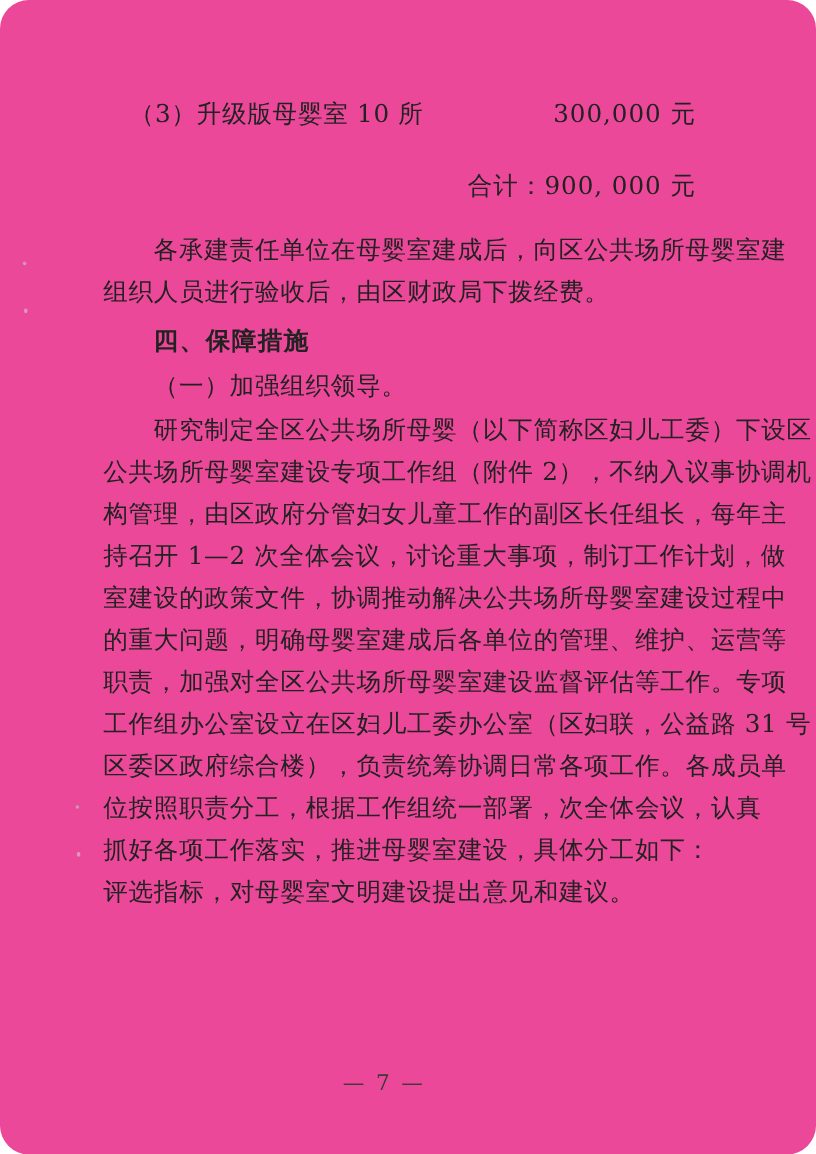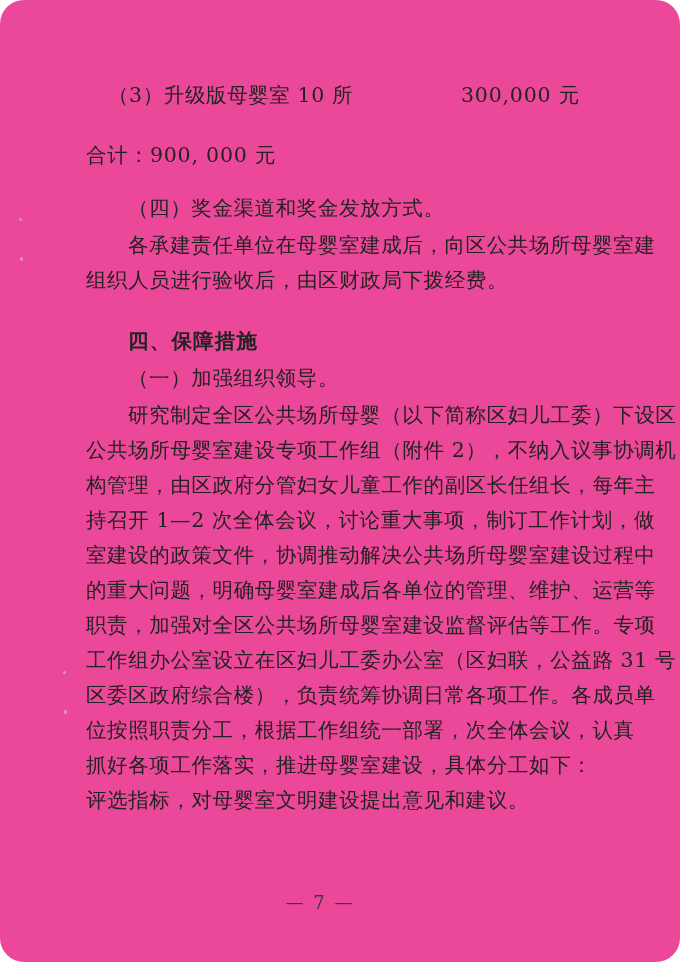--- a/index.html
+++ b/index.html
@@ -53,34 +53,35 @@
     margin-bottom: 6px;
   }
   .budget-label { flex: 0 0 auto; padding-left: 22px; }
   .budget-amount {
     flex: 0 0 auto;
     padding-right: 6px;
     letter-spacing: .8px;
   }
   .budget-total {
     display: flex;
+    justify-content: flex-end;
     margin-bottom: 18px;
     margin-top: 25px;
   }
   .budget-total .budget-amount { padding-right: 6px; }
 
   
   .para-indent { padding-left: 42px; margin-bottom: 2px; }
 
   
   .heading {
     padding-left: 42px;
     font-weight: 700;
     letter-spacing: 1.2px;
-    margin-top: 26px;
+    margin-top: 6px;
     margin-bottom: 2px;
   }
 
   
   .para { margin: 0 0 0 0; }
   .para .line { display: block; }
   .para .line.indent { text-indent: 42px; }
 
   .lead-bold { font-weight: 700; letter-spacing: 1px; }
 
@@ -114,21 +115,20 @@
 
     <div class="budget-row">
       <div class="line budget-label">（3）升级版母婴室 10 所</div>
       <div class="line budget-amount">300,000 元</div>
     </div>
 
     <div class="budget-total">
       <div class="line budget-amount">合计：900, 000 元</div>
     </div>
 
-    <div class="line para-indent">（四）奖金渠道和奖金发放方式。</div>
 
     <div class="para">
       <span class="line indent">各承建责任单位在母婴室建成后，向区公共场所母婴室建</span>
       <span class="line">组织人员进行验收后，由区财政局下拨经费。</span>
     </div>
 
     <div class="line heading">四、保障措施</div>
 
     <div class="line para-indent">（一）加强组织领导。</div>
 

